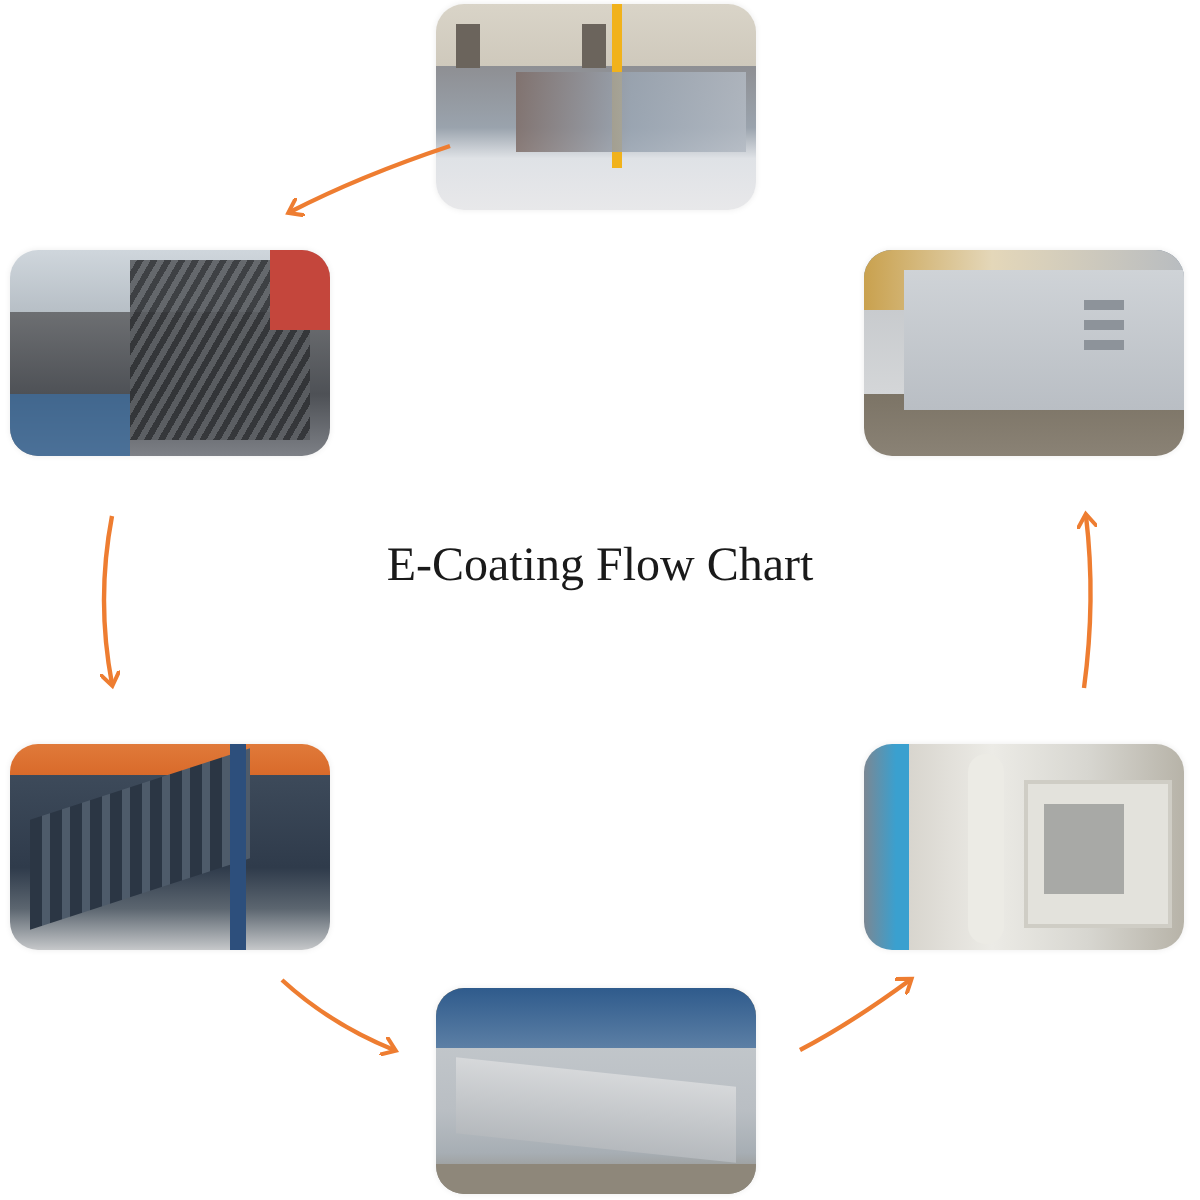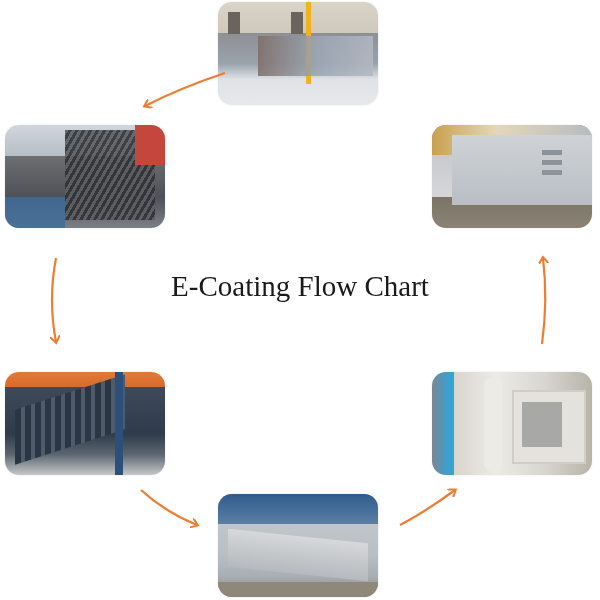--- a/index.html
+++ b/index.html
@@ -1,19 +1,19 @@
 <!DOCTYPE html>
 <html><head>
 <meta charset="utf-8">
 <style>
   html, body { margin:0; padding:0; background:#ffffff; }
   #canvas { position:relative; width:600px; height:600px; overflow:hidden; background:#fff; }
   .card { position:absolute; width:160px; height:103px; border-radius:14px; overflow:hidden; box-shadow:0 0 3px rgba(0,0,0,0.08); }
   .title { position:absolute; left:0; width:600px; top:270px; text-align:center;
-           font-family:"Liberation Serif","DejaVu Serif",serif; font-size:29px; color:#1a1a1a; }
+           font-family:"Liberation Serif","DejaVu Serif",serif; font-size:24px; color:#1a1a1a; }
   svg.arrows { position:absolute; left:0; top:0; }
   
   .s1 { background:
       linear-gradient(180deg, #d9d4c8 0%, #cfc9bc 30%, transparent 30%),
       linear-gradient(180deg, transparent 30%, #8e8f93 30%, #9aa3ad 60%, #dfe2e6 75%, #e8e8ea 100%); }
   .s2 { background:
       linear-gradient(180deg, #cfd6dc 0%, #b7bfc6 30%, #6d6f72 30%, #4e5156 70%, #7d8086 100%); }
   .s3 { background:
       linear-gradient(180deg, #c9a36a 0%, #d8c9a8 20%, #c3c8cc 20%, #b9bec3 60%, #a7aeb4 80%, #8c8578 100%); }
   .s4 { background:

